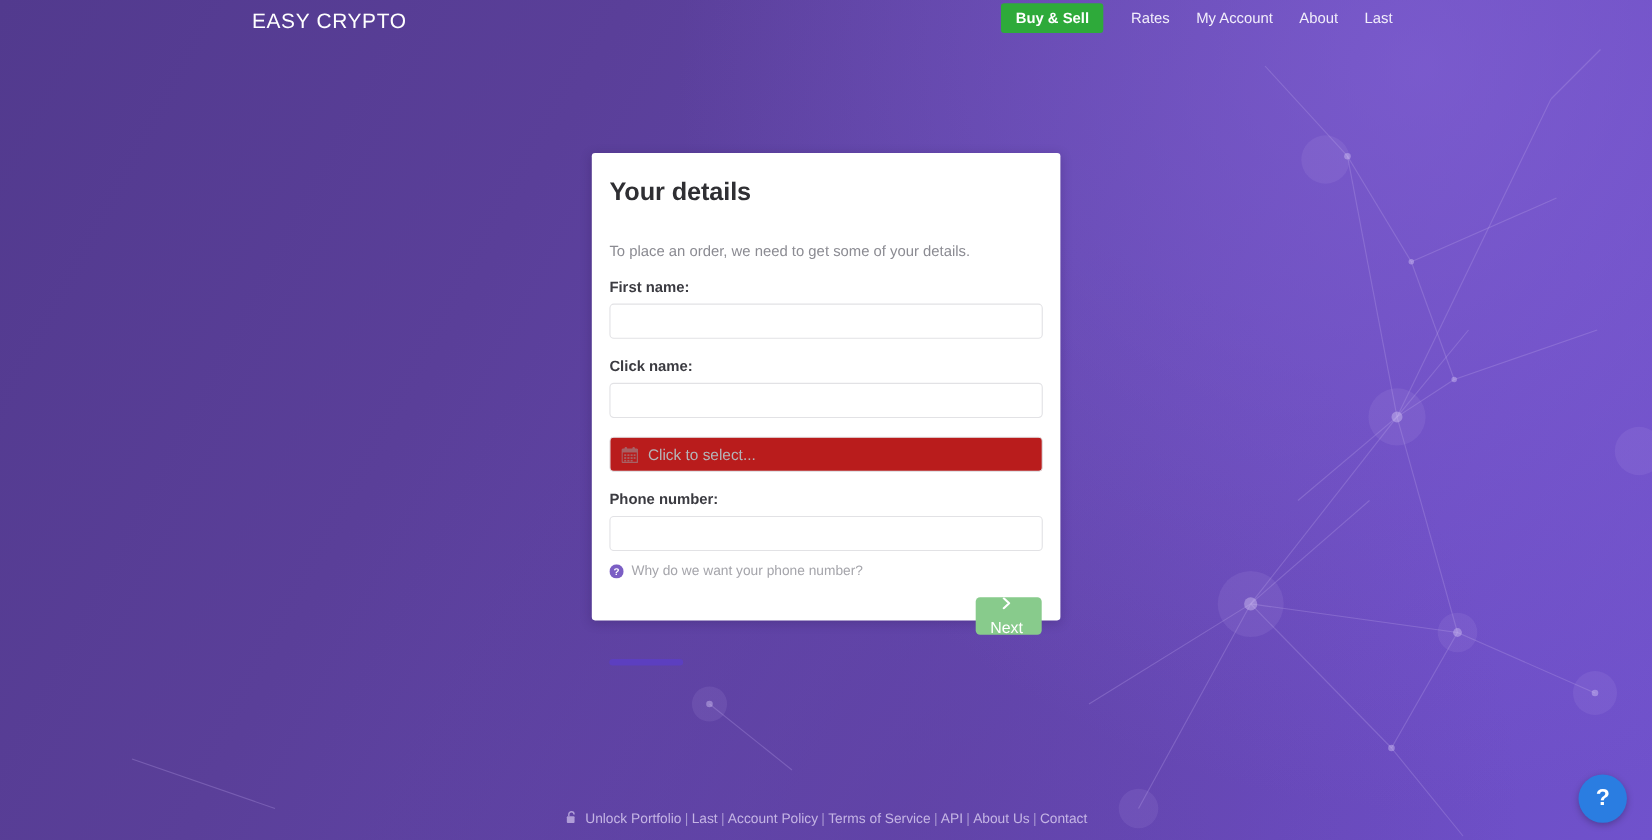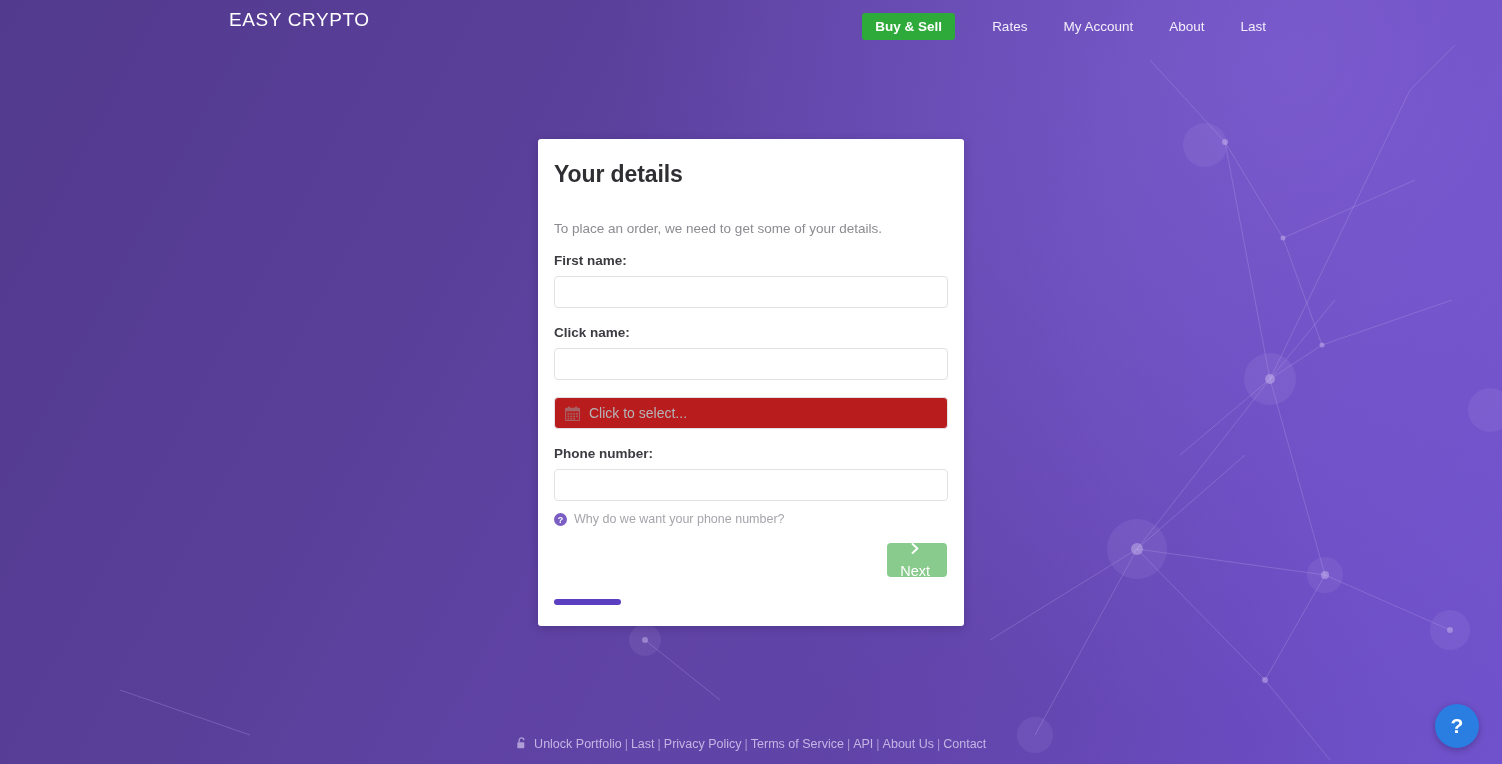--- a/index.html
+++ b/index.html
@@ -45,24 +45,24 @@
     position: absolute;
     left: 229px; top: 9px;
     color: #ffffff;
     font-size: 19px;
     letter-spacing: .6px;
     font-weight: 500;
     white-space: nowrap;
   }
   .nav {
     position: absolute;
-    right: 224px; top: 13px;
-    display: flex;
-    align-items: center;
-    gap: 12px;
+    right: 224px; top: 3px;
+    display: flex;
+    align-items: center;
+    gap: 0;
   }
   .nav a {
     color: #f2eefb;
     font-size: 13.5px;
     text-decoration: none;
     padding: 0 12px;
     line-height: 27px;
     white-space: nowrap;
   }
   .nav a.cta {
@@ -72,21 +72,21 @@
     border-radius: 3px;
     padding: 0 13px;
     margin-right: 13px;
   }
 
   
   .card {
     position: absolute;
     left: 538px; top: 139px;
     width: 426px;
-    height: 487px;
+    height: 425px;
     background: #ffffff;
     border-radius: 3px;
     box-shadow: 0 2px 10px rgba(30,12,60,.22);
     z-index: 4;
     padding: 22px 16px 0 16px;
   }
   .card-inner { padding: 0 0px; }
 
   .card-title {
     margin: 0;
@@ -353,20 +353,20 @@
       </div>
 
     </div>
   </div>
 
   <div class="footer">
     <svg class="lock-icon" viewBox="0 0 12 14">
       <path d="M3.2 6 V3.9 a2.8 2.8 0 0 1 5.6 0" fill="none" stroke="#c4b4e4" stroke-width="1.5"></path>
       <rect x="1.1" y="6" width="8.2" height="7" rx="1" fill="#c4b4e4"></rect>
     </svg>
-    <a href="#">Unlock Portfolio</a><span class="sep">|</span><a href="#">Last</a><span class="sep">|</span><a href="#">Privacy Policy</a><span class="sep">|</span><a href="#">Terms of Service</a><span class="sep">|</span><a href="#">API</a><span class="sep">|</span><a href="#">About Us</a><span class="sep">|</span><a href="#">Contact</a>
+    <a href="#">Unlock Portfolio</a><span class="sep">|</span><a href="#">Last</a><span class="sep">|</span><a href="#">Account Policy</a><span class="sep">|</span><a href="#">Terms of Service</a><span class="sep">|</span><a href="#">API</a><span class="sep">|</span><a href="#">About Us</a><span class="sep">|</span><a href="#">Contact</a>
   </div>
 
   <div class="fab">
     <span>?</span>
   </div>
 
 </div>
 
 </body></html>

